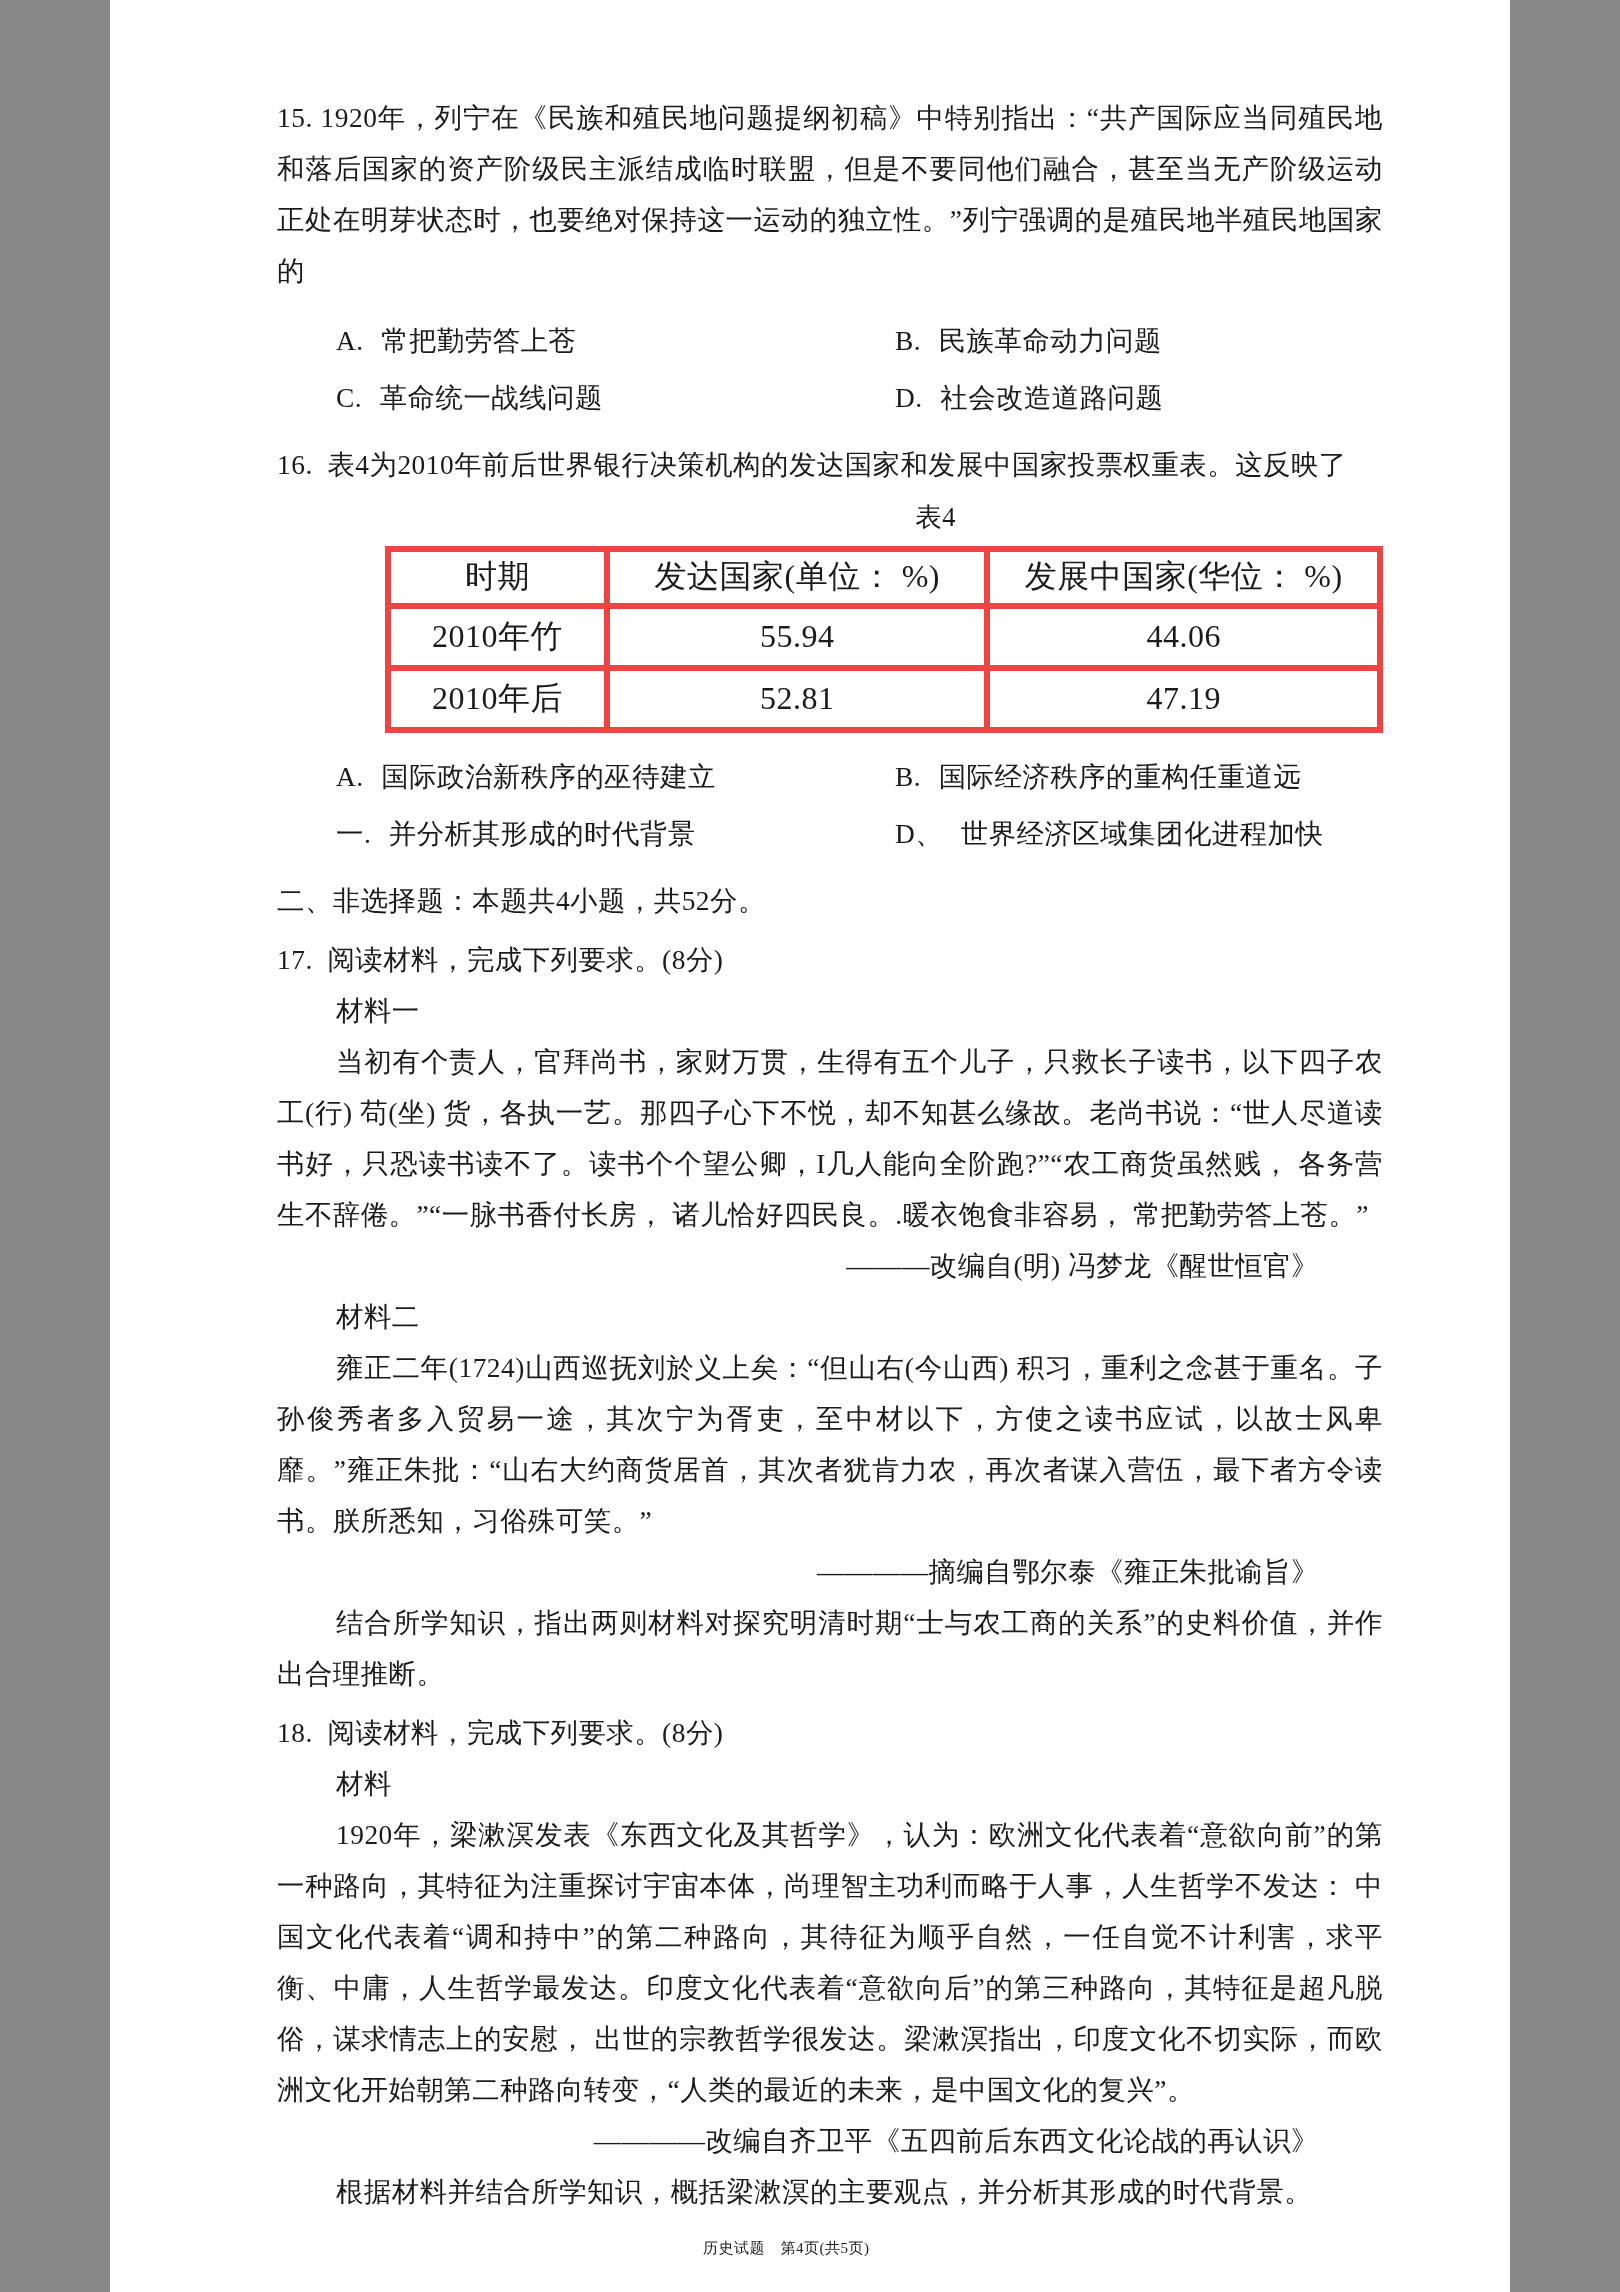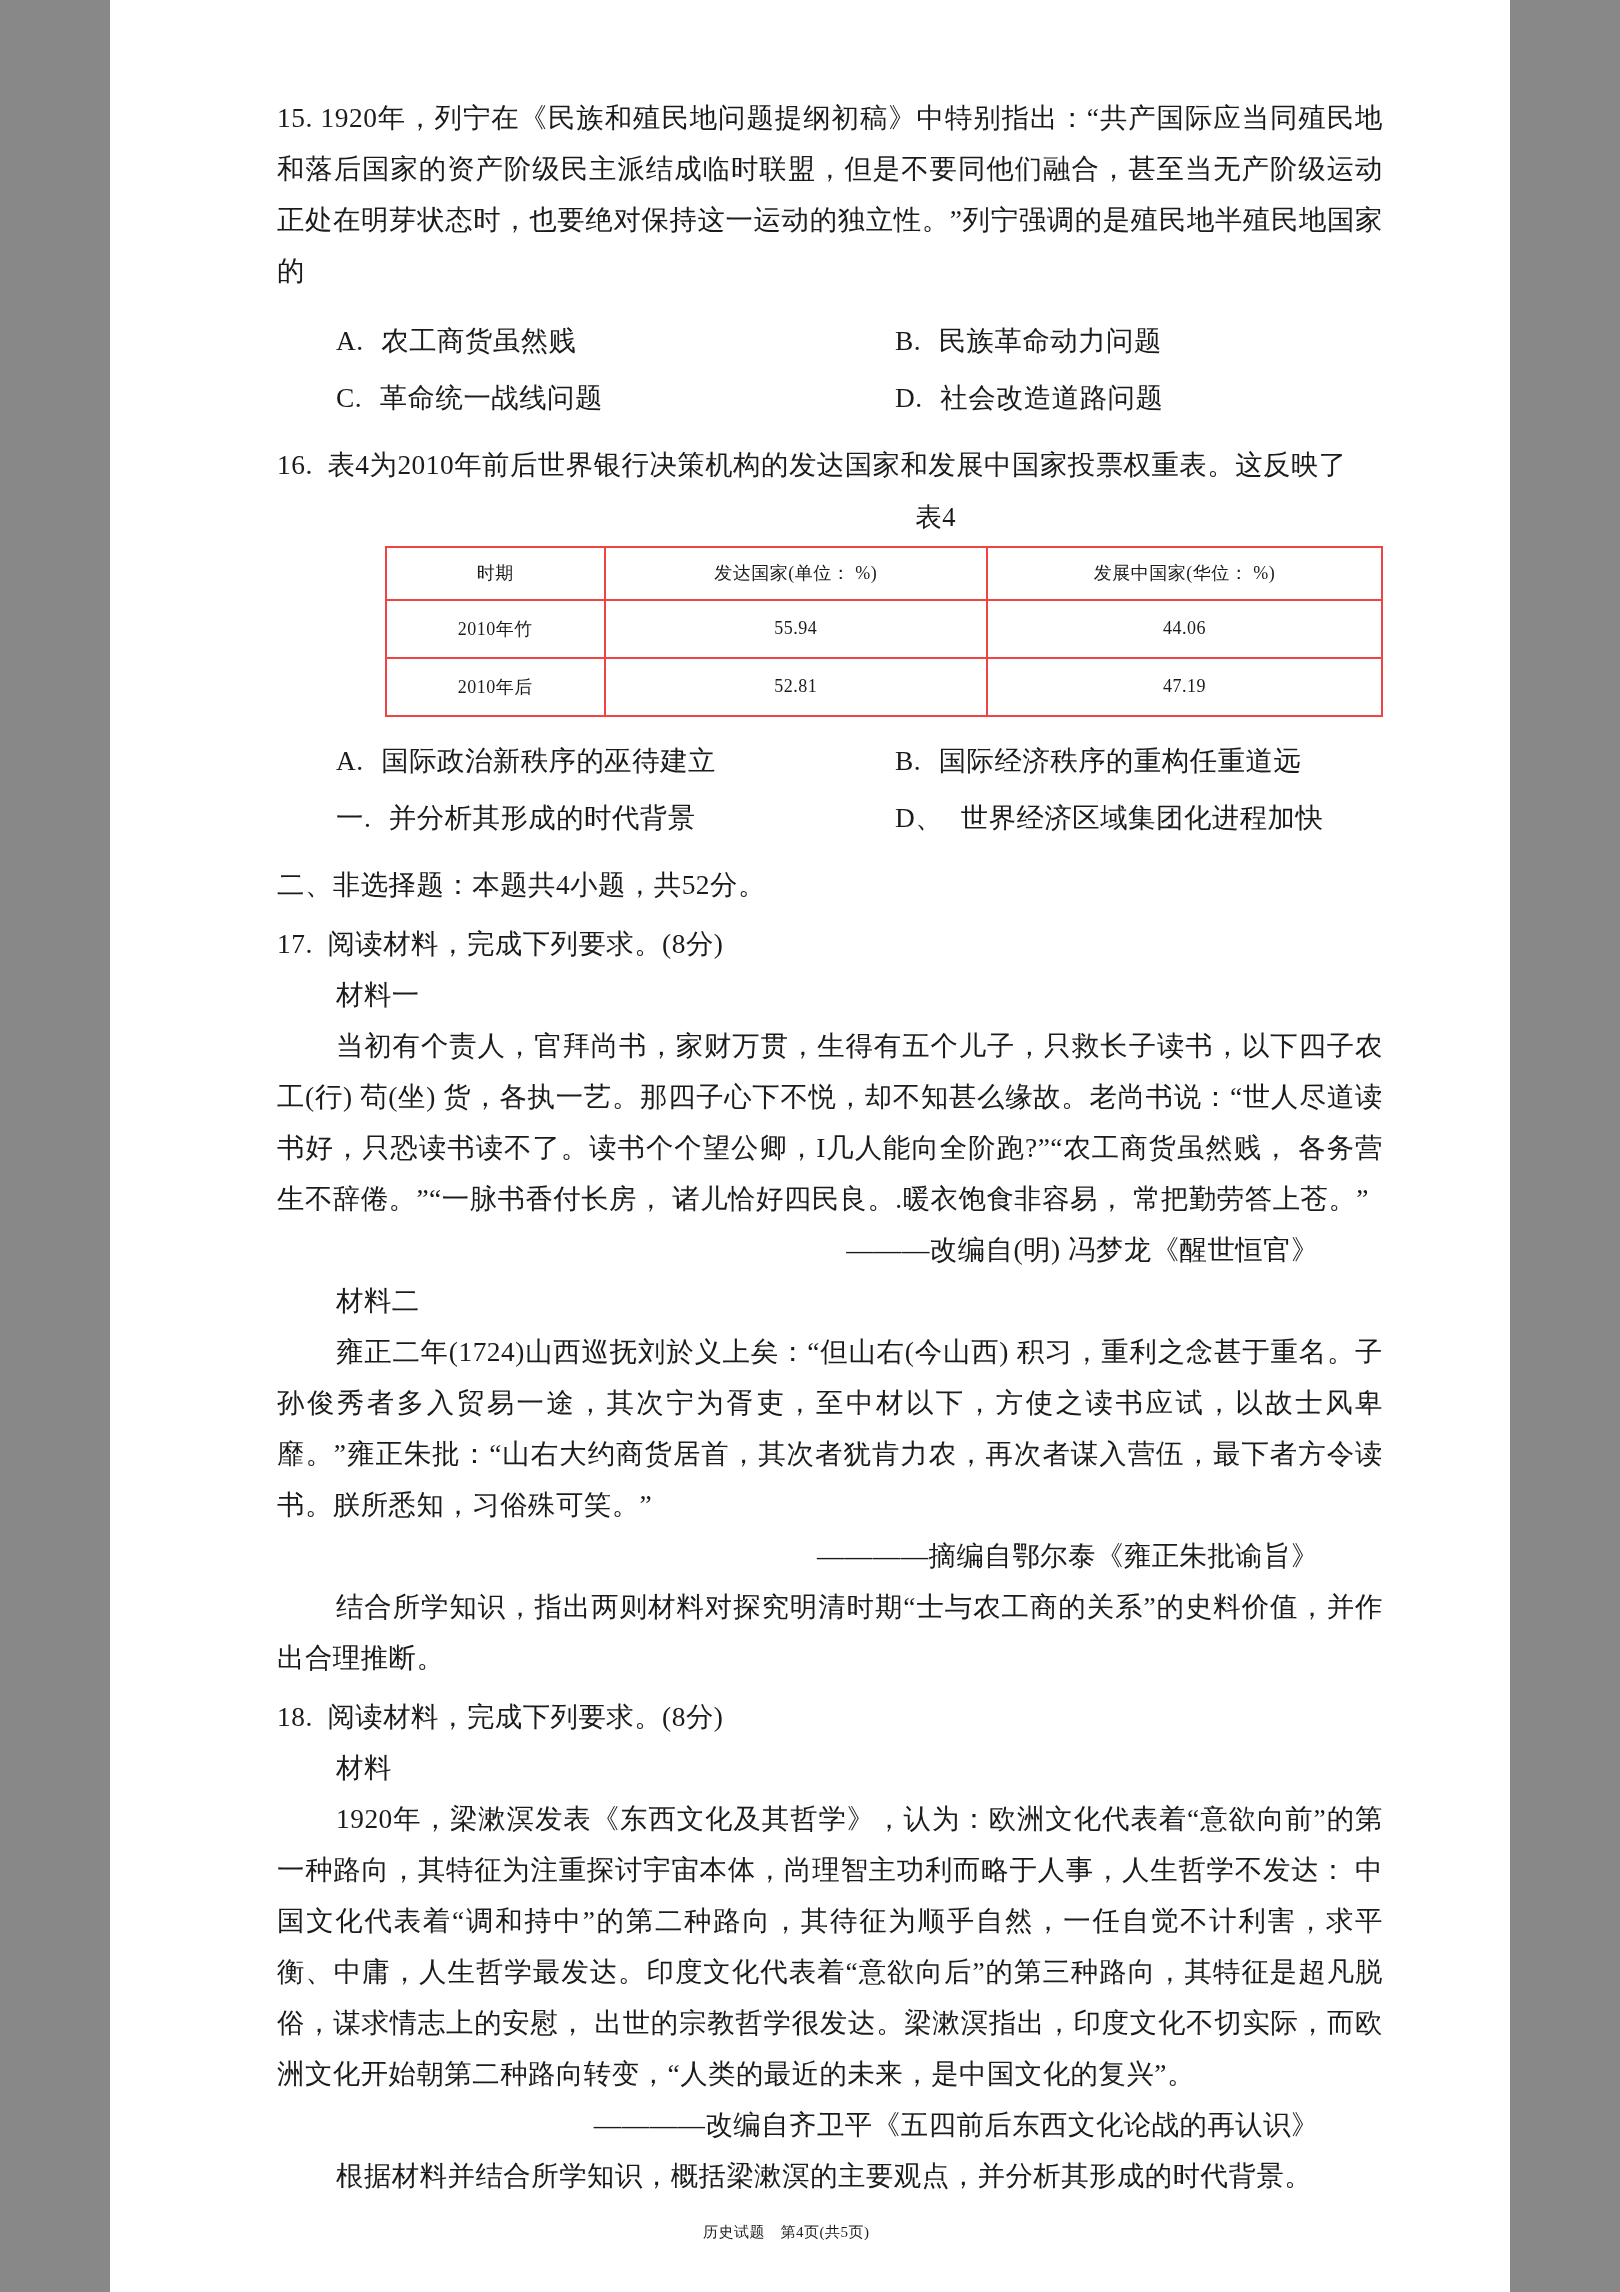--- a/index.html
+++ b/index.html
@@ -27,24 +27,24 @@
   .tbl-caption {
     width: 1101px; margin: 9.8px 0 0 108px;
     text-align: center; font-size: 26.5px; line-height: 33px;
   }
   table.vote {
     border-collapse: collapse;
     margin: 11.8px 0 0 108px;
     table-layout: fixed;
   }
   table.vote th, table.vote td {
-    border: 2px solid #ef4444;
+    border: 6px solid #ef4444;
     font-weight: normal;
     text-align: center;
-    font-size: 18px;
+    font-size: 32px;
     padding: 0;
   }
   table.vote th { height: 51px; }
   table.vote td { height: 56px; }
   .col-period { width: 240px; }
   .col-dev    { width: 423px; }
   .col-ing    { width: 437px; }
   .mat-label { margin: 0; padding-left: 59px; line-height: 51px; }
   .source { margin: 0; text-align: right; padding-right: 64px; line-height: 51px; }
   .footer {
@@ -59,21 +59,21 @@
 <body>
 
 <div class="page">
 
   <p class="para">15. 1920年，列宁在《民族和殖民地问题提纲初稿》中特别指出：“共产国际应当同殖民地和落后国家的资产阶级民主派结成临时联盟，但是不要同他们融合，甚至当无产阶级运动正处在明芽状态时，也要绝对保持这一运动的独立性。”列宁强调的是殖民地半殖民地国家的</p>
 
   <div class="options">
     <div class="opt-row">
       <div class="opt">
         <span class="opt-label">A.</span>
-        <span class="opt-text">农工商货虽然贱</span>
+        <span class="opt-text">常把勤劳答上苍</span>
       </div>
       <div class="opt last">
         <span class="opt-label">B.</span>
         <span class="opt-text">民族革命动力问题</span>
       </div>
     </div>
     <div class="opt-row">
       <div class="opt">
         <span class="opt-label">C.</span>
         <span class="opt-text">革命统一战线问题</span>

